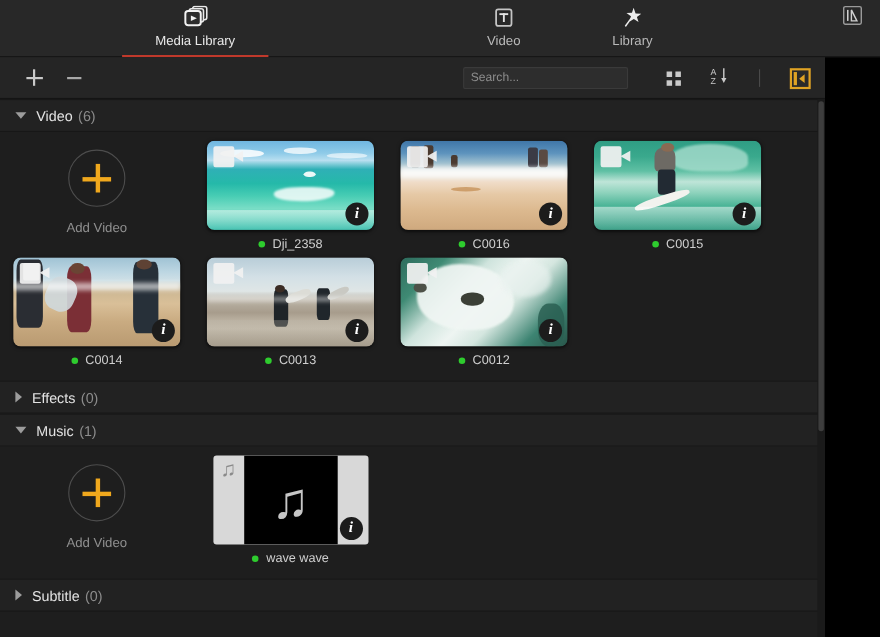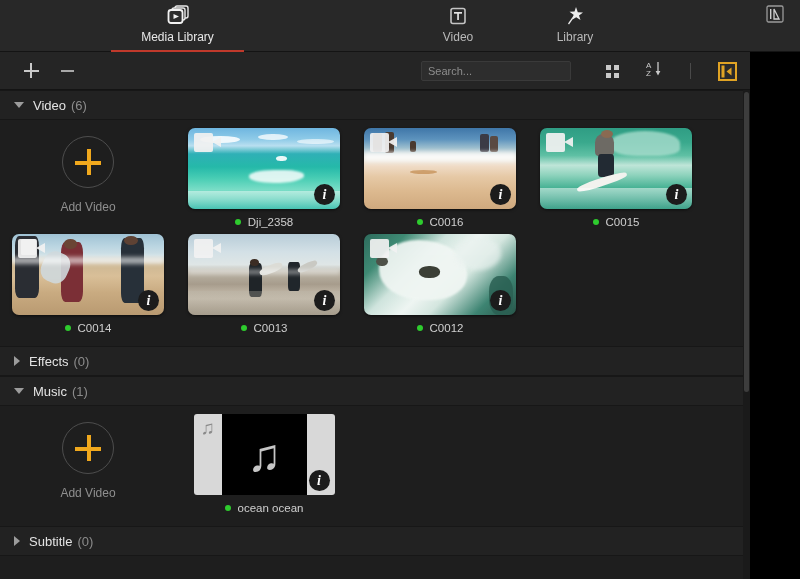--- a/index.html
+++ b/index.html
@@ -493,21 +493,21 @@
         <div class="cell">
           <div class="music-card">
             <span class="music-note-small">♫</span>
             <div class="music-inner">
               <span class="music-note-big">♫</span>
             </div>
             <span class="info-badge">i</span>
           </div>
           <div class="cell-label">
             <span class="dot"></span>
-            <span>ocean ocean</span>
+            <span>wave wave</span>
           </div>
         </div>
       </div>
 
       <div class="section-head">
         <span class="caret right"></span>
         <span class="sec-title">Subtitle</span>
         <span class="sec-count">(0)</span>
       </div>
 

